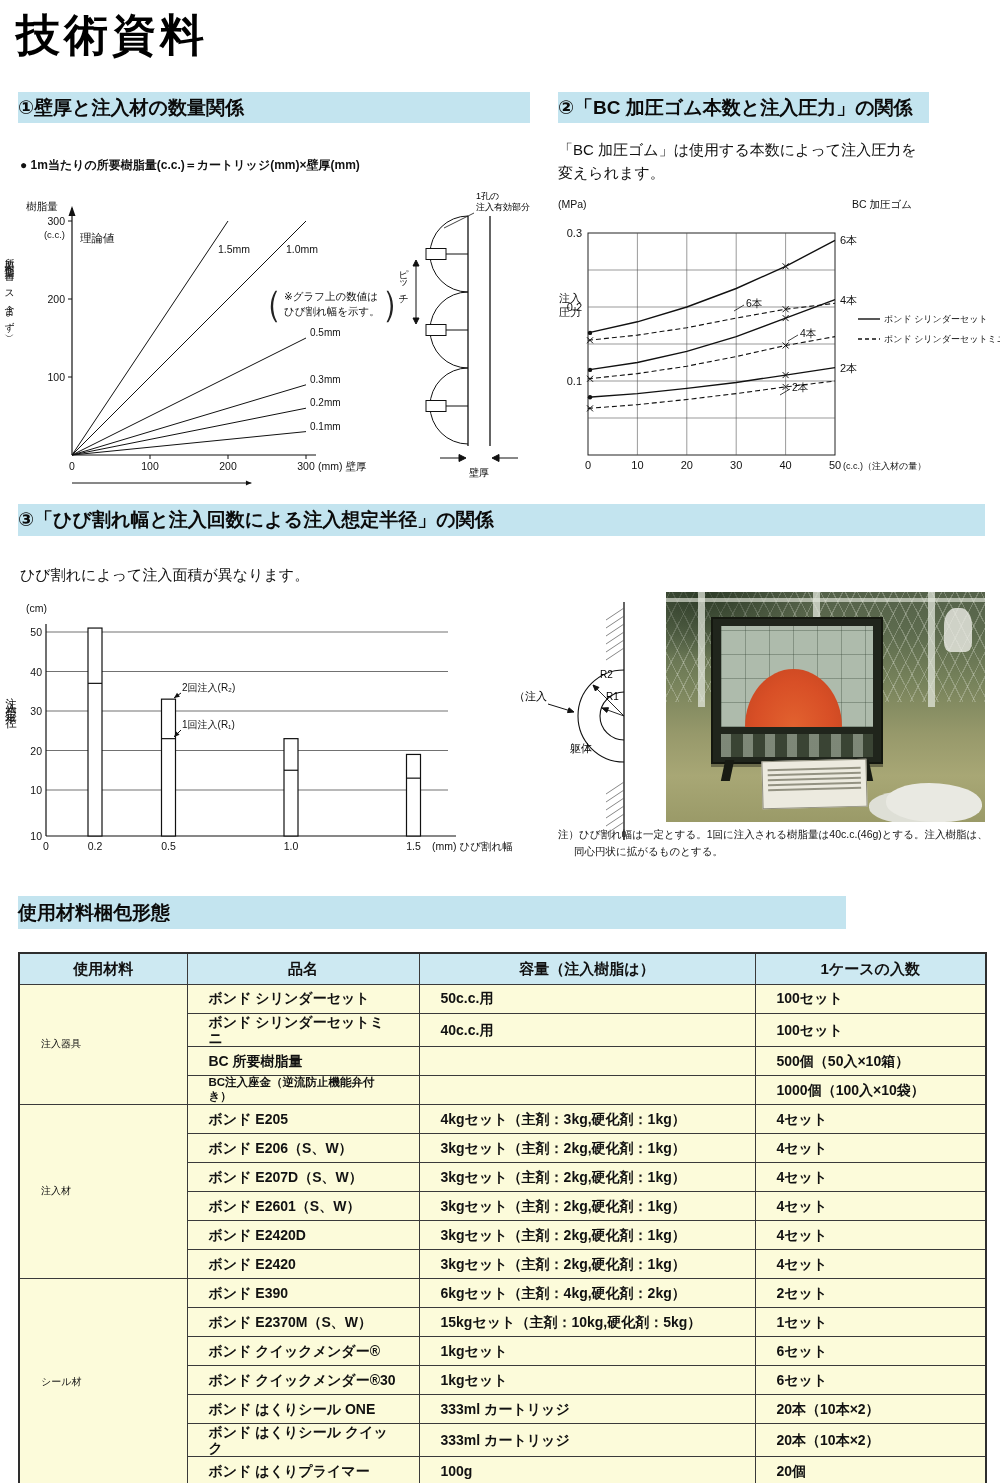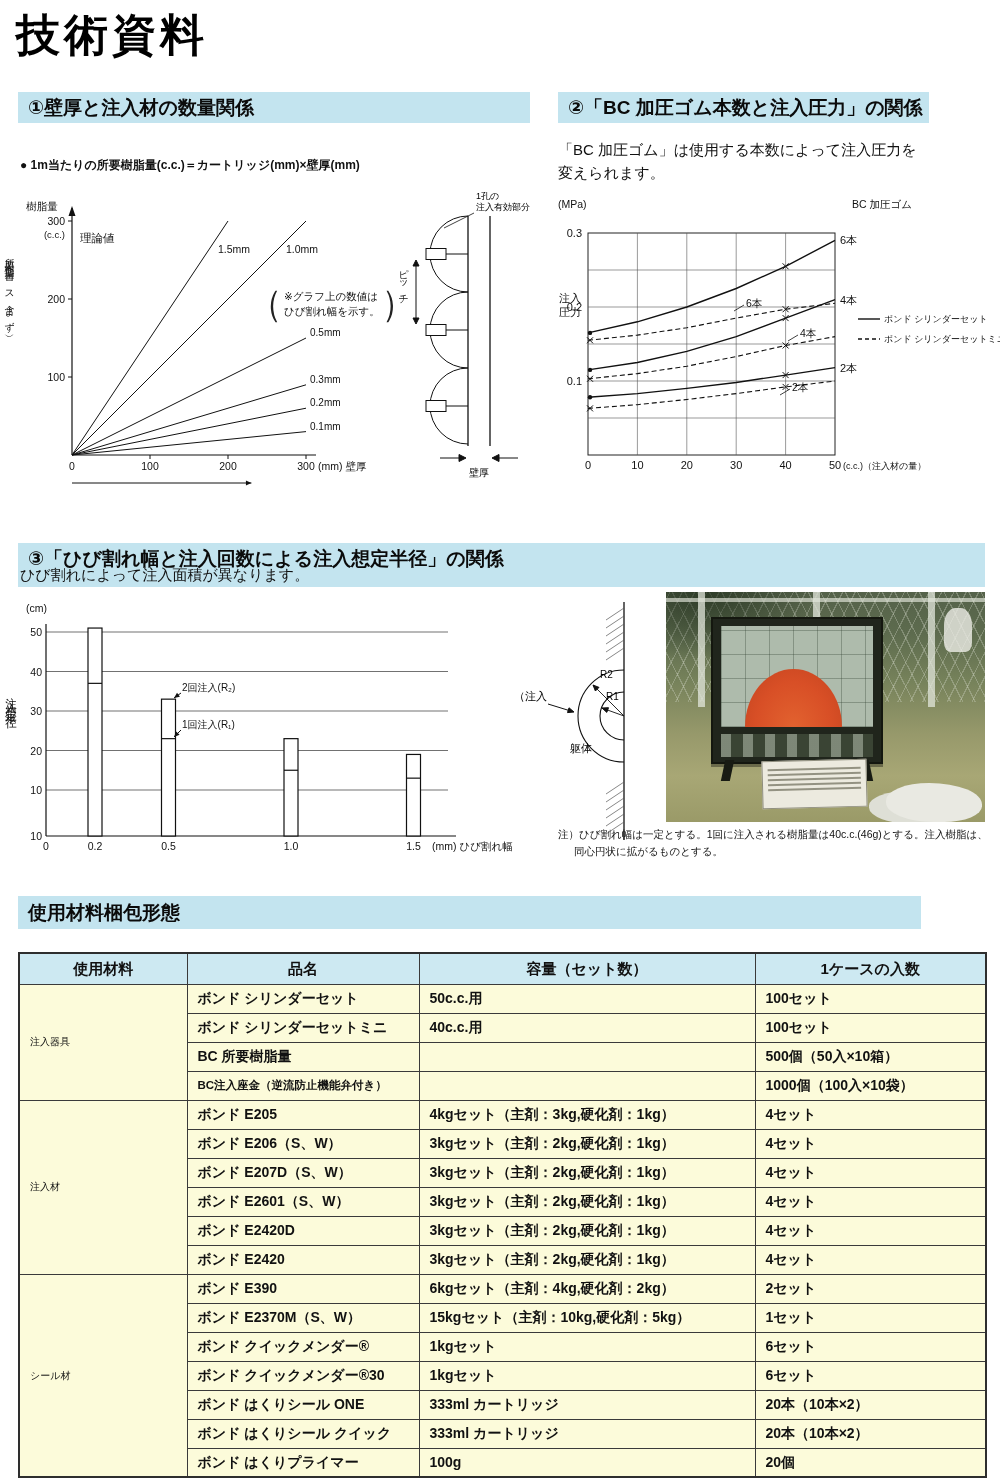--- a/index.html
+++ b/index.html
@@ -1,24 +1,24 @@
 <!DOCTYPE html>
 <html><head>
 <meta charset="utf-8">
 <style>
   *{margin:0;padding:0;box-sizing:border-box}
   html,body{background:#fff}
   body{width:1000px;height:1483px;position:relative;font-family:"Liberation Sans","DejaVu Sans",sans-serif;color:#111;overflow:hidden}
   .abs{position:absolute}
   .title{position:absolute;left:16px;top:6px;font-size:44px;font-weight:700;letter-spacing:4px;color:#000}
-  .sec-header{position:absolute;height:31px;line-height:31px;background:#c3e4ef;font-size:19px;font-weight:bold;padding-left:10px;color:#0b0b0b}
+  .sec-header{position:absolute;height:31px;line-height:31px;background:#c3e4ef;font-size:19px;font-weight:bold;color:#0b0b0b}
   #h1{left:18px;top:92px;width:512px}
   #h2{left:558px;top:92px;width:371px}
-  #h3{left:18px;top:543px;width:967px;height:44px;line-height:32px}
-  #h4{left:18px;top:896px;width:903px;height:33px;line-height:33px}
+  #h3{left:18px;top:504px;width:967px;height:32px;line-height:32px}
+  #h4{left:18px;top:896px;width:828px;height:33px;line-height:33px}
   .note1{position:absolute;left:20px;top:157px;font-size:12px;font-weight:600}
   .desc2{position:absolute;left:558px;top:138px;font-size:15px;line-height:1.55;white-space:pre-line}
   .desc3{position:absolute;left:20px;top:566px;font-size:15px}
   .vlabel{position:absolute;writing-mode:vertical-rl;font-size:10px;letter-spacing:3px;color:#111}
   #vl3{font-size:11.5px;letter-spacing:4px}
   svg text{font-family:"Liberation Sans","DejaVu Sans",sans-serif}
   .callout{position:absolute;left:250px;top:282px;display:flex;align-items:center}
   .callout .paren{font-size:32px;font-weight:300;transform:scaleY(1.15);color:#222}
   .callout .ct{font-size:10.5px;line-height:1.4;white-space:pre-line;padding:0 2px}
   .note3{position:absolute;left:558px;top:826px;width:432px;font-size:10.5px;line-height:1.6;padding-left:16px;text-indent:-16px}
@@ -41,21 +41,21 @@
     background:radial-gradient(ellipse at 50% 100%,#e2622f 0%,#d84f26 55%,#c2431f 100%)}
   .ph-lower{position:absolute;left:5%;bottom:4%;right:5%;height:16%;background:#3a4434;
     background-image:repeating-linear-gradient(90deg,rgba(192,202,186,.5) 0 10px,transparent 10px 22px)}
   .ph-leg{position:absolute;bottom:-13%;width:9px;height:15%;background:#181b13}
   .ph-leg.l{left:6%;transform:skewX(-12deg)}.ph-leg.r{right:6%;transform:skewX(12deg)}
   .ph-sign{position:absolute;left:30%;top:73%;width:33%;height:21%;background:#eceadf;border:1px solid #8e8d7d;transform:rotate(-1.5deg);padding:4px 5px}
   .ph-sign i{display:block;height:2px;background:#7d7c6a;margin:3px 0;opacity:.8}
   .ph-cloth{position:absolute;right:1%;bottom:0;width:30%;height:17%;background:#e9e9e2;border-radius:45% 55% 40% 50%;box-shadow:-20px 5px 0 -3px #dedfd6}
   
   table.materials{position:absolute;left:18px;top:952px;width:967px;border-collapse:collapse;table-layout:fixed;border:2px solid #2e2e2e}
-  .materials th,.materials td{border:1px solid #3a3a3a;vertical-align:middle;padding:0 10px;line-height:1.15}
+  .materials th,.materials td{border:1px solid #3a3a3a;vertical-align:middle;padding:0 21px;line-height:1.15}
   .materials thead th{background:#cde9f2;height:31px;font-size:15px;font-weight:bold}
   .materials tbody td{background:#fcfbda;height:29px;font-size:14px;font-weight:600}
   .materials td.group{font-size:10px;font-weight:normal}
   .materials td.small{font-size:11.5px}
 </style>
 </head>
 <body>
 
 <div class="title">技術資料</div>
 
@@ -327,21 +327,21 @@
   <colgroup>
       <col style="width:168px">
       <col style="width:232px">
       <col style="width:336px">
       <col style="width:231px">
     </colgroup>
   <thead>
     <tr>
       <th>使用材料</th>
       <th>品名</th>
-      <th>容量（セット数）</th>
+      <th>容量（注入樹脂は）</th>
       <th>1ケースの入数</th>
     </tr>
   </thead>
   <tbody id="materials-body">
       <tr>
         <td rowspan="4" class="group">注入器具</td>
         <td>ボンド シリンダーセット</td>
         <td>50c.c.用</td>
         <td>100セット</td>
       </tr>

